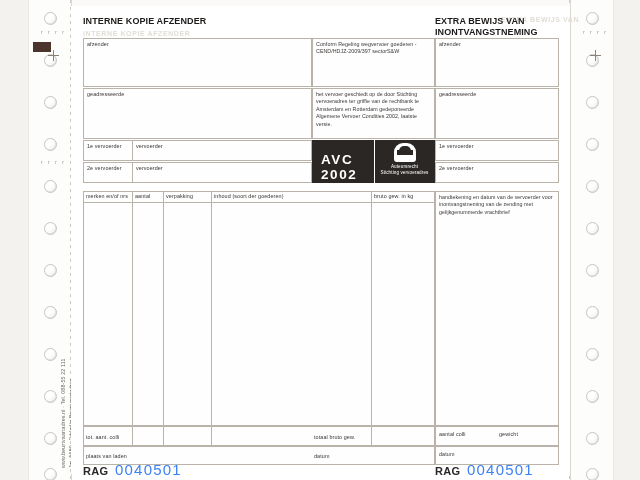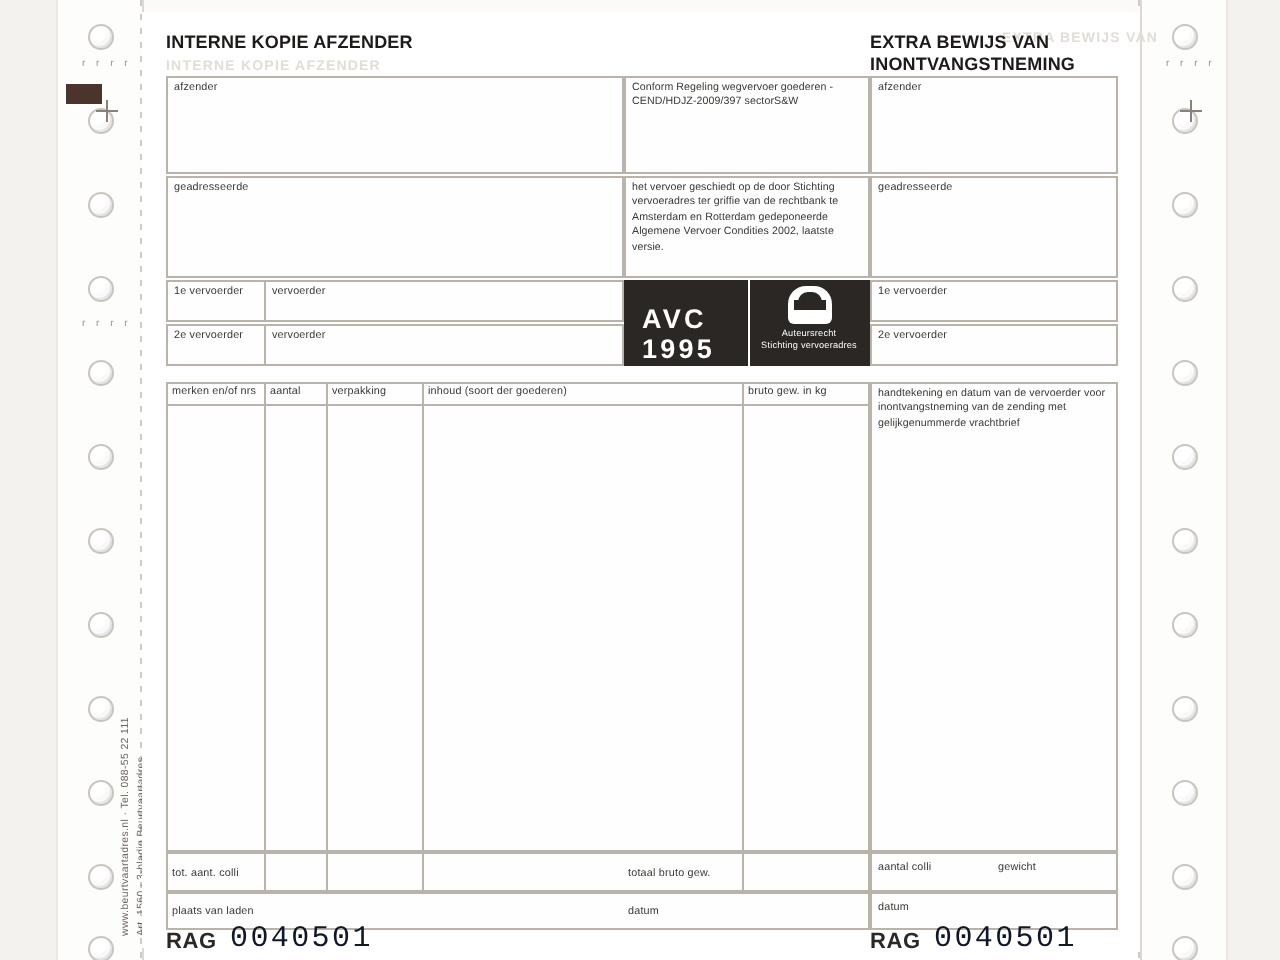--- a/index.html
+++ b/index.html
@@ -139,22 +139,22 @@
 
   
   .vline{position:absolute;width:1px;background:#b9b3aa;}
   .hline{position:absolute;height:1px;background:#b9b3aa;}
 
   
   .rag-lbl{
     position:absolute;font-weight:bold;font-size:11px;color:#2b2724;letter-spacing:.3px;
   }
   .rag-num{
-    position:absolute;font-size:15px;color:#0f172a;letter-spacing:1.2px;
-    font-family:Liberation Mono, monospace;
+    position:absolute;font-size:15px;color:#3b82f6;letter-spacing:1.2px;
+    font-family:Liberation Sans, sans-serif;
   }
 
   .corner-mark{
     position:absolute;width:18px;height:10px;background:#4a342c;
   }
   .reg-cross{
     position:absolute;width:11px;height:11px;
   }
   .reg-cross:before,.reg-cross:after{
     content:"";position:absolute;background:#8a8279;
@@ -241,21 +241,21 @@
 
     <div class="bx" style="left:241px;top:32px;width:123px;height:49px"></div>
     <div class="para" style="left:245px;top:35px;width:115px">Conform Regeling wegvervoer goederen - CEND/HDJZ-2009/397 sectorS&amp;W</div>
 
     <div class="bx" style="left:241px;top:82px;width:123px;height:51px"></div>
     <div class="para" style="left:245px;top:85px;width:116px">het vervoer geschiedt op de door Stichting vervoeradres ter griffie van de rechtbank te Amsterdam en Rotterdam gedeponeerde Algemene Vervoer Condities 2002, laatste versie.</div>
 
     <div class="avc" style="left:241px;top:134px;width:123px;height:43px"></div>
     <div class="avc-txt" style="left:250px;top:146px">
       <span>AVC</span><br>
-      <span>1995</span>
+      <span>2002</span>
     </div>
     <div class="vline" style="left:303px;top:134px;height:43px;background:#fff"></div>
     <div class="seal-wrap" style="left:306px;top:137px;width:55px">
       <div class="seal">
         <div class="dome"></div>
           <div class="band"></div>
       </div>
       <div class="seal-cap">
         <span>Auteursrecht</span><br>
         <span>Stichting vervoeradres</span>

